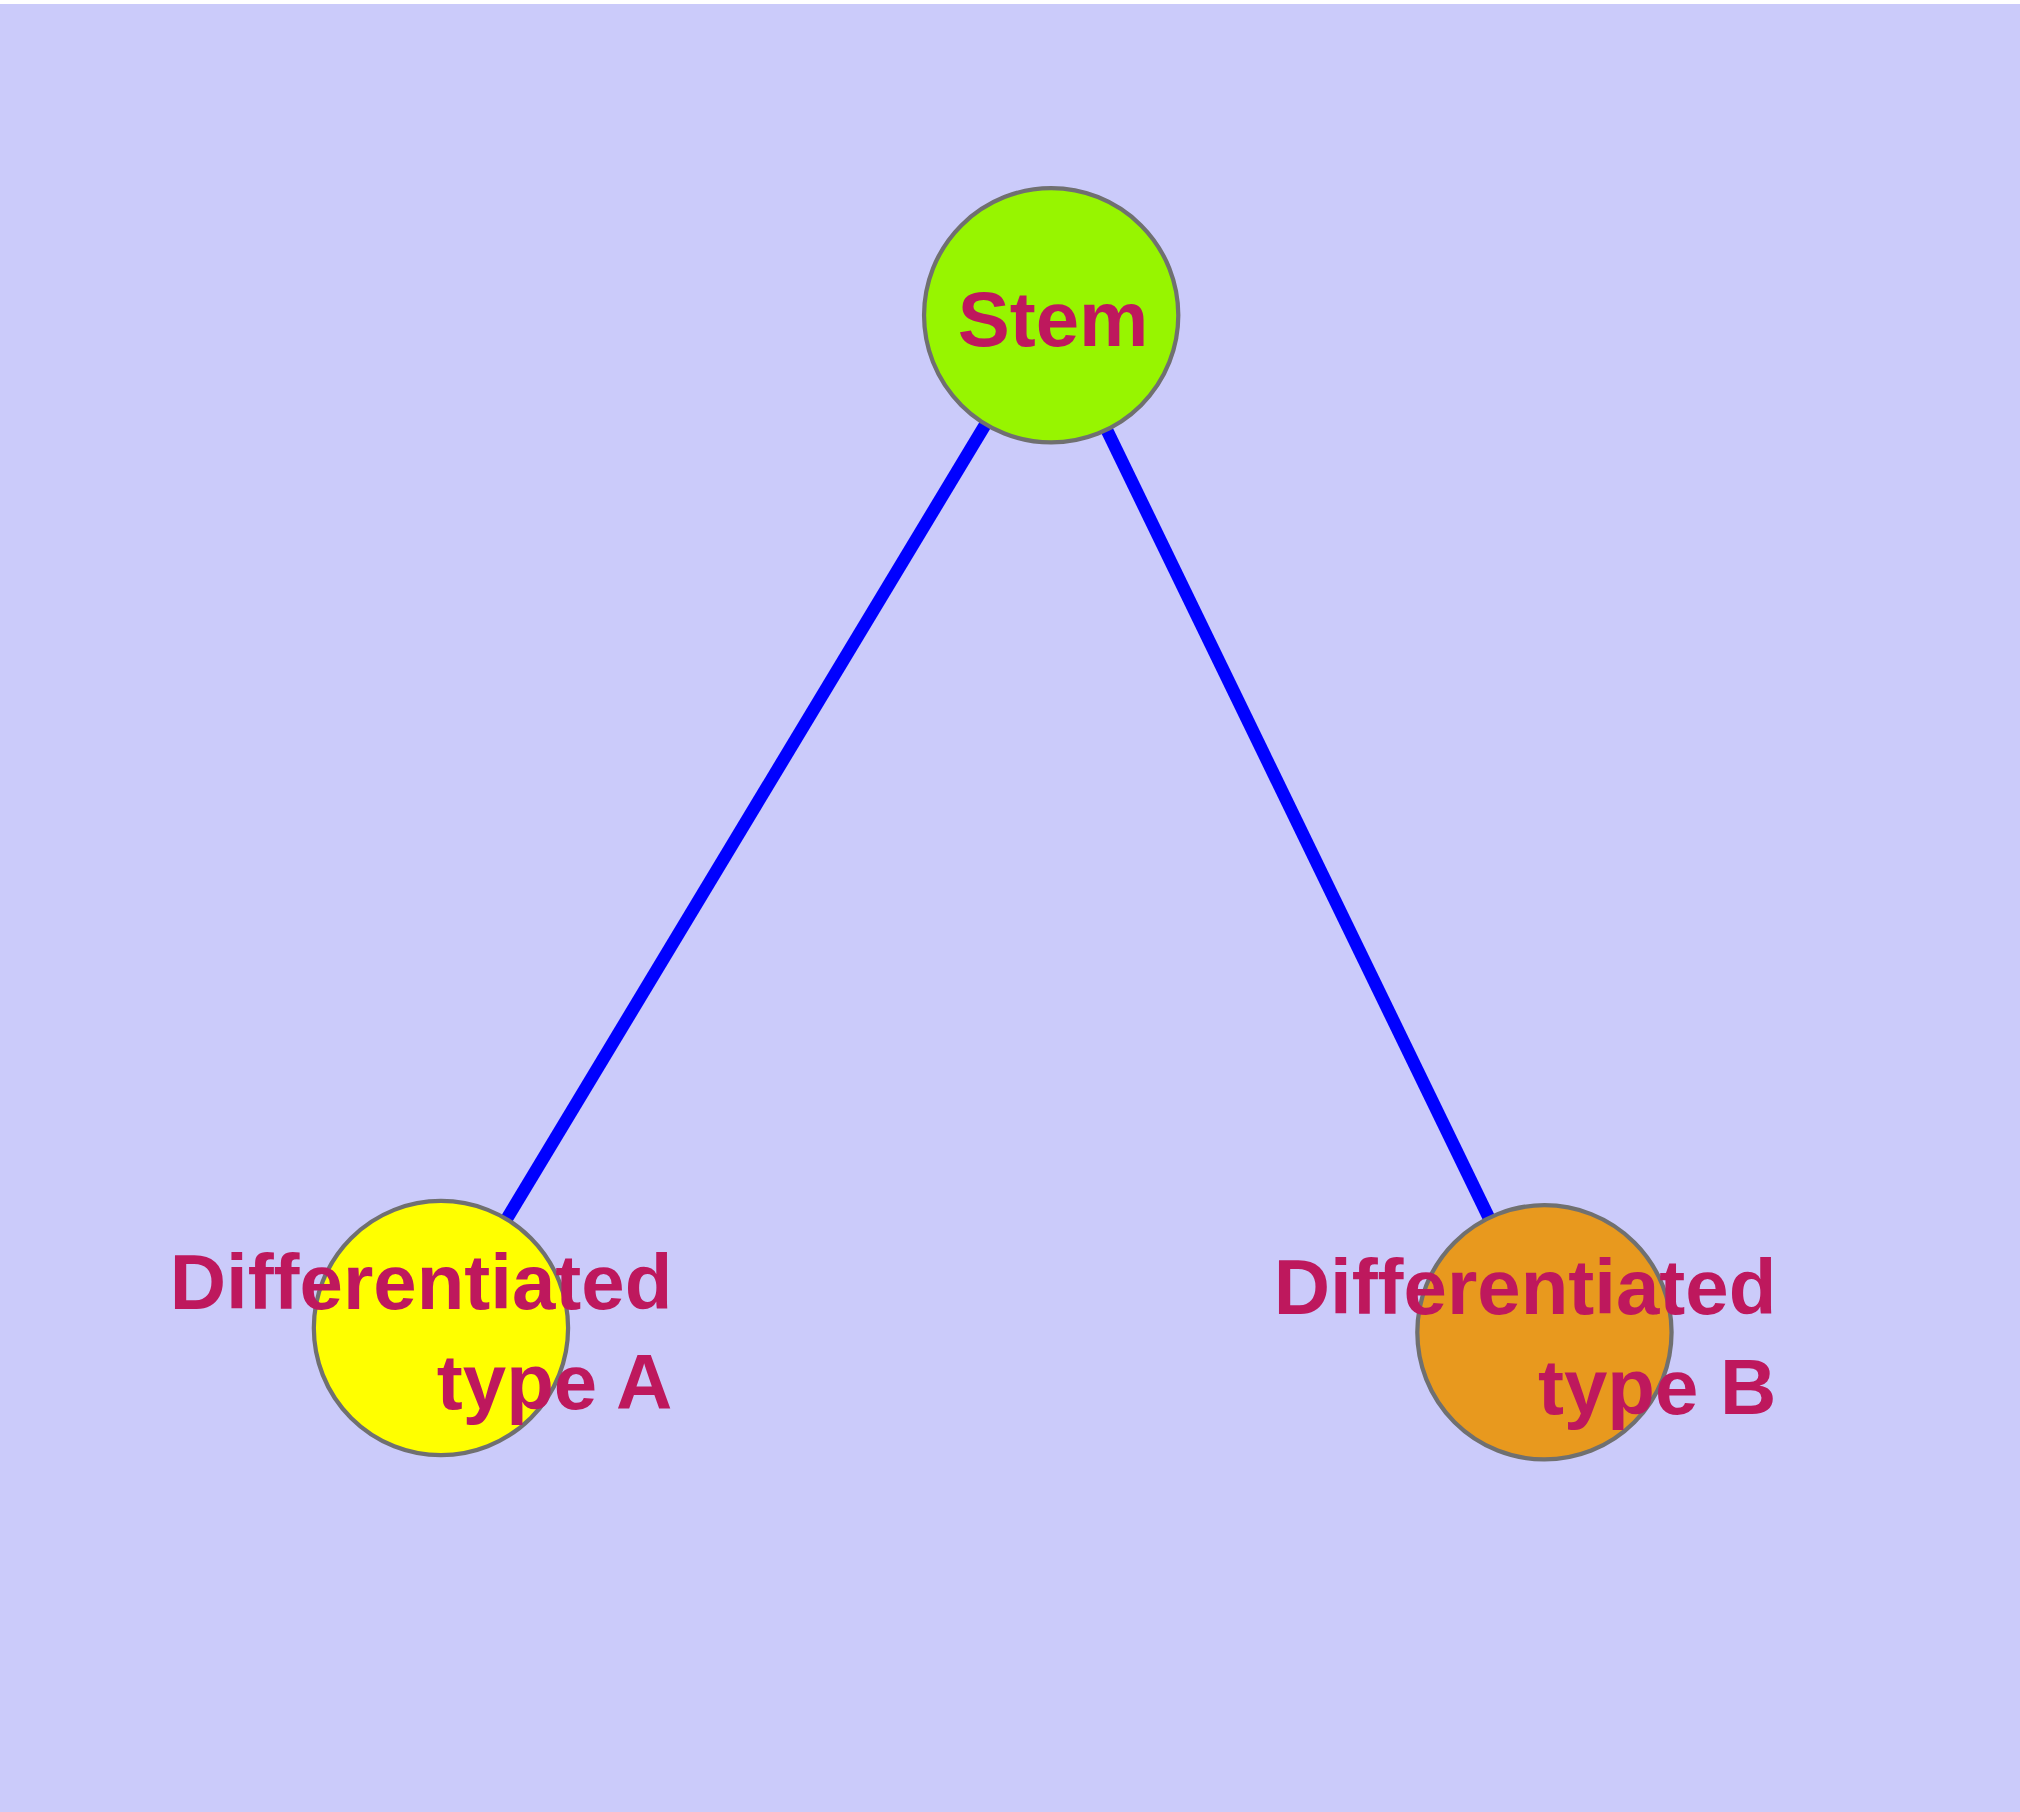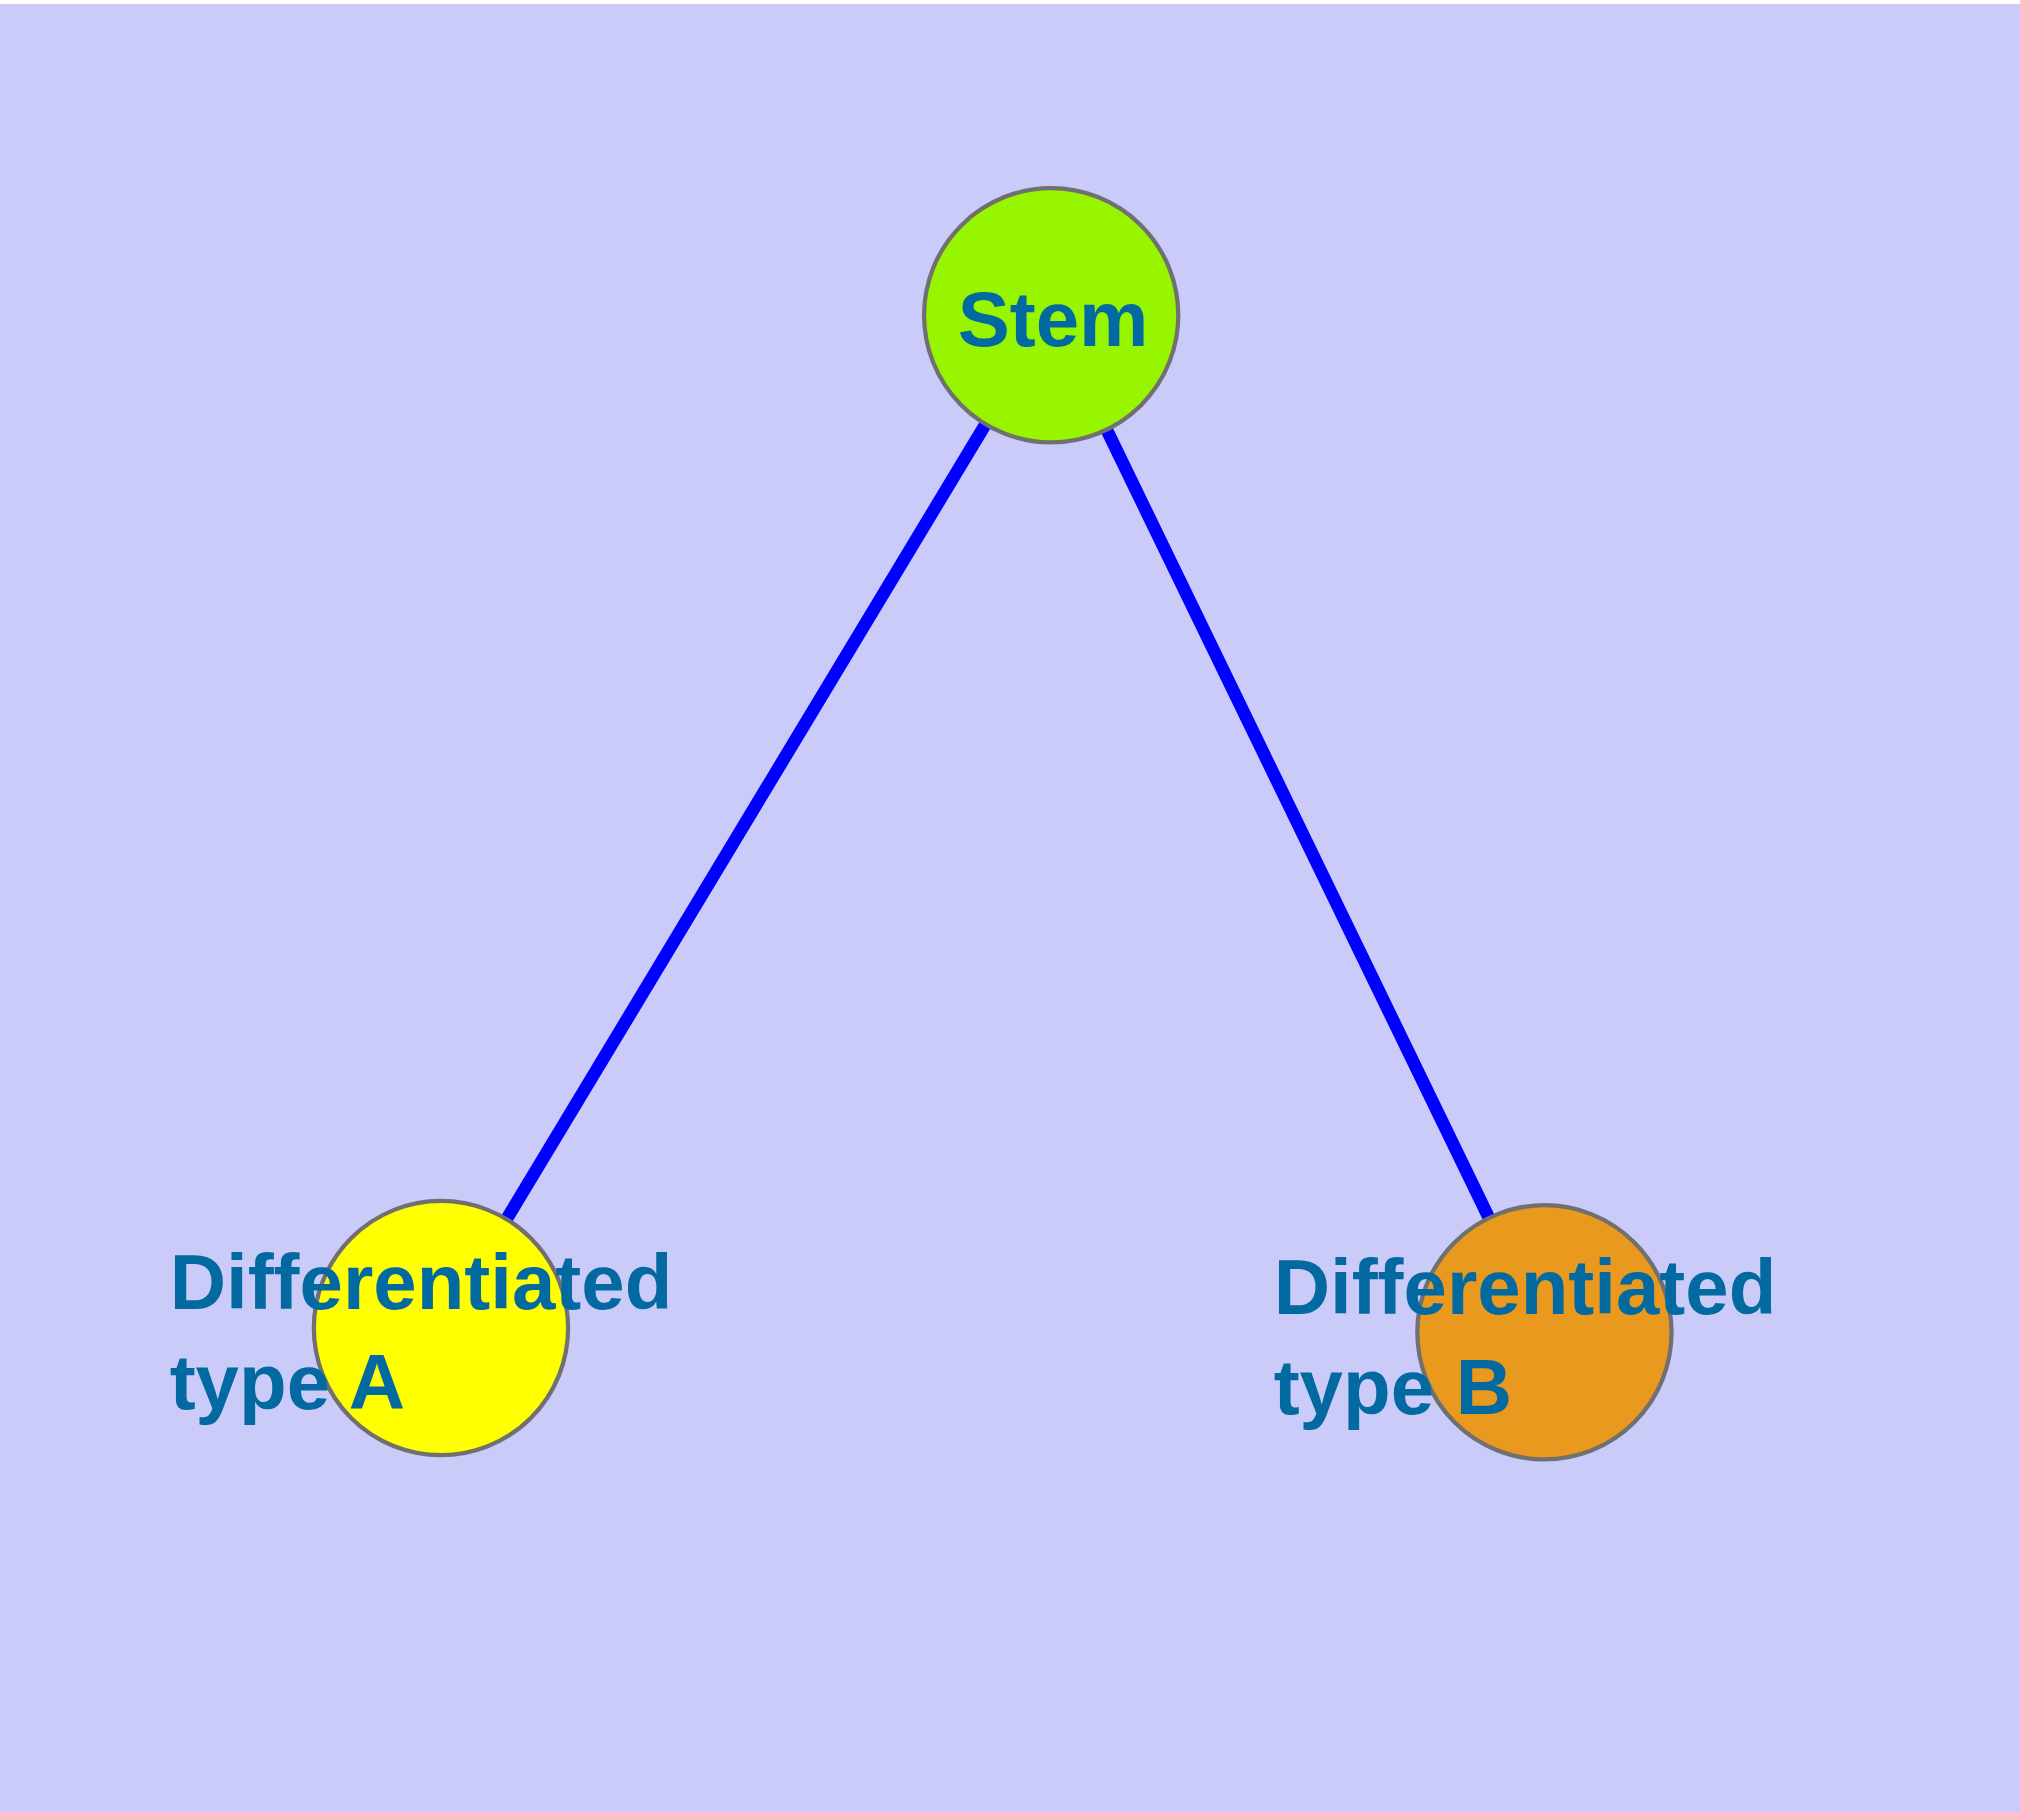--- a/index.html
+++ b/index.html
@@ -24,26 +24,26 @@
   }
   .graph-svg {
     position: absolute;
     left: 0;
     top: 0;
   }
   .node-label {
     position: absolute;
     transform: translate(-50%, -50%);
     width: max-content;
-    text-align: left;
+    text-align: right;
     white-space: pre-line;
     font-weight: bold;
     font-size: 78px;
     line-height: 100px;
-    color: #0369a1;
+    color: #be185d;
     letter-spacing: 0px;
   }
   .label-stem   { left: 1053px; top: 319px; }
   .label-type-a { left: 421px;  top: 1332px; }
   .label-type-b { left: 1525px; top: 1337px; }
 </style>
 </head>
 <body>
 
 <div class="canvas">

